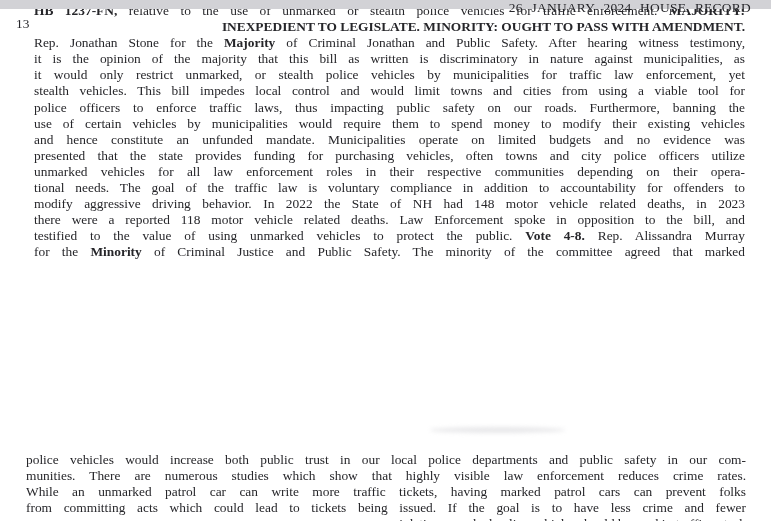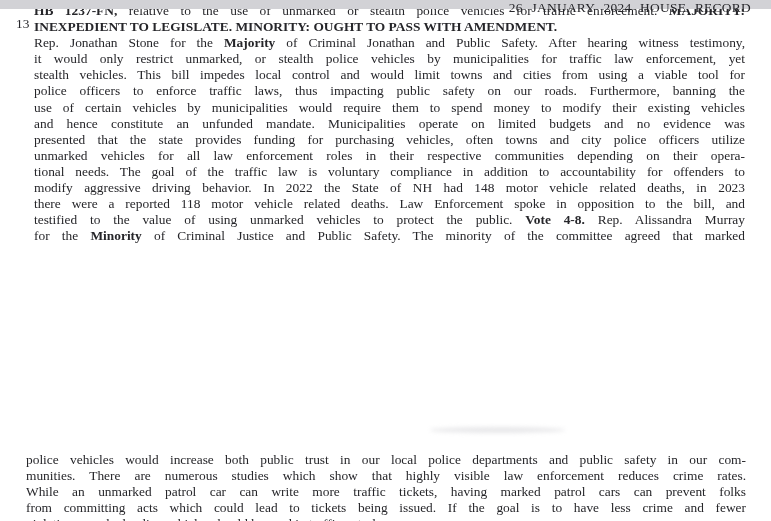--- a/index.html
+++ b/index.html
@@ -9,21 +9,21 @@
     background:#ffffff;
     font-family:"Liberation Serif","DejaVu Serif",serif;
     color:#26262a;
     overflow:hidden;
   }
   .doc-block{
     position:absolute;
     font-size:13.4px;
     line-height:16.1px;
   }
-  .line{ text-align:left; }
+  .line{ text-align:right; }
   .line.just{ text-align:justify; text-align-last:justify; }
   .line span{ white-space:normal; }
   .line .b{ font-weight:bold; }
   .separator-band{
     position:absolute;
     left:0; top:340; width:771px; height:9px;
   }
   .page-header-row{
     position:absolute;
     left:0; top:402; width:771px; height:17px;
@@ -48,20 +48,21 @@
 </style>
 </head>
 <body>
 
 <div class="canvas" style="color: rgb(38, 38, 42); background: rgb(255, 255, 255);">
 
   <div class="doc-block" style="top:3px; left:34px; width:711px;">
       <div class="line just"><span class="b">HB 1237-FN,</span><span> relative to the use of unmarked or stealth police vehicles for traffic enforcement. </span><span class="b">MAJORITY:</span></div>
       <div class="line"><span class="b">INEXPEDIENT TO LEGISLATE. MINORITY: OUGHT TO PASS WITH AMENDMENT.</span></div>
       <div class="line just"><span>Rep. Jonathan Stone for the </span><span class="b">Majority</span><span> of Criminal Jonathan and Public Safety. After hearing witness testimony,</span></div>
+      <div class="line just"><span>it is the opinion of the majority that this bill as written is discriminatory in nature against municipalities, as</span></div>
       <div class="line just"><span>it would only restrict unmarked, or stealth police vehicles by municipalities for traffic law enforcement, yet</span></div>
       <div class="line just"><span>stealth vehicles. This bill impedes local control and would limit towns and cities from using a viable tool for</span></div>
       <div class="line just"><span>police officers to enforce traffic laws, thus impacting public safety on our roads. Furthermore, banning the</span></div>
       <div class="line just"><span>use of certain vehicles by municipalities would require them to spend money to modify their existing vehicles</span></div>
       <div class="line just"><span>and hence constitute an unfunded mandate. Municipalities operate on limited budgets and no evidence was</span></div>
       <div class="line just"><span>presented that the state provides funding for purchasing vehicles, often towns and city police officers utilize</span></div>
       <div class="line just"><span>unmarked vehicles for all law enforcement roles in their respective communities depending on their opera-</span></div>
       <div class="line just"><span>tional needs. The goal of the traffic law is voluntary compliance in addition to accountability for offenders to</span></div>
       <div class="line just"><span>modify aggressive driving behavior. In 2022 the State of NH had 148 motor vehicle related deaths, in 2023</span></div>
       <div class="line just"><span>there were a reported 118 motor vehicle related deaths. Law Enforcement spoke in opposition to the bill, and</span></div>

